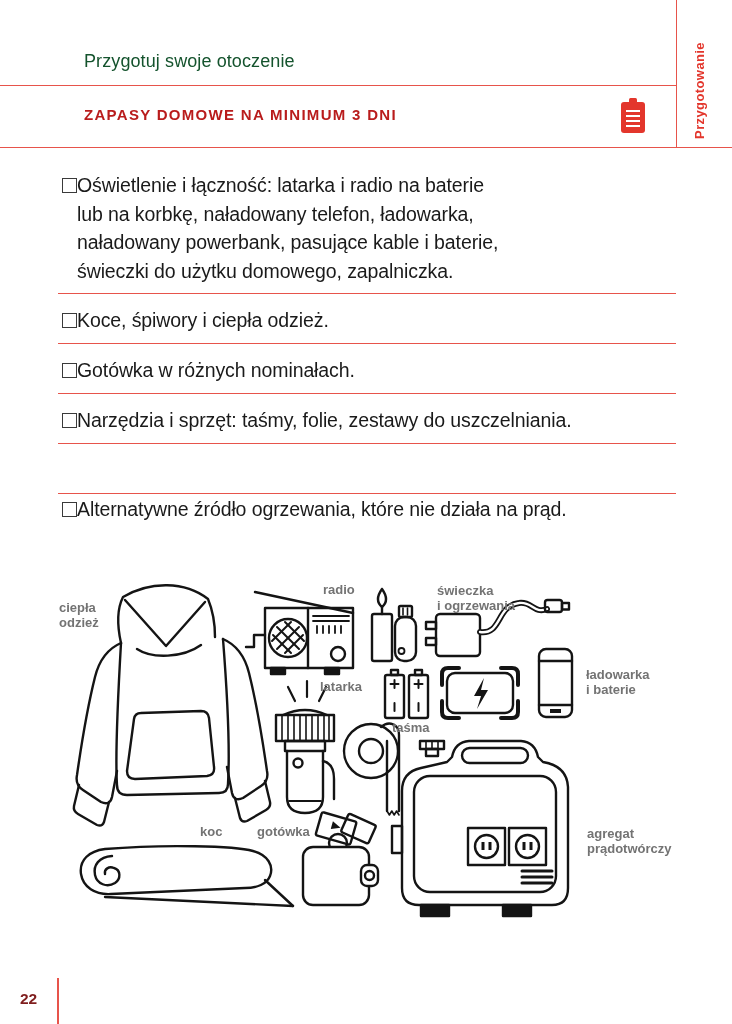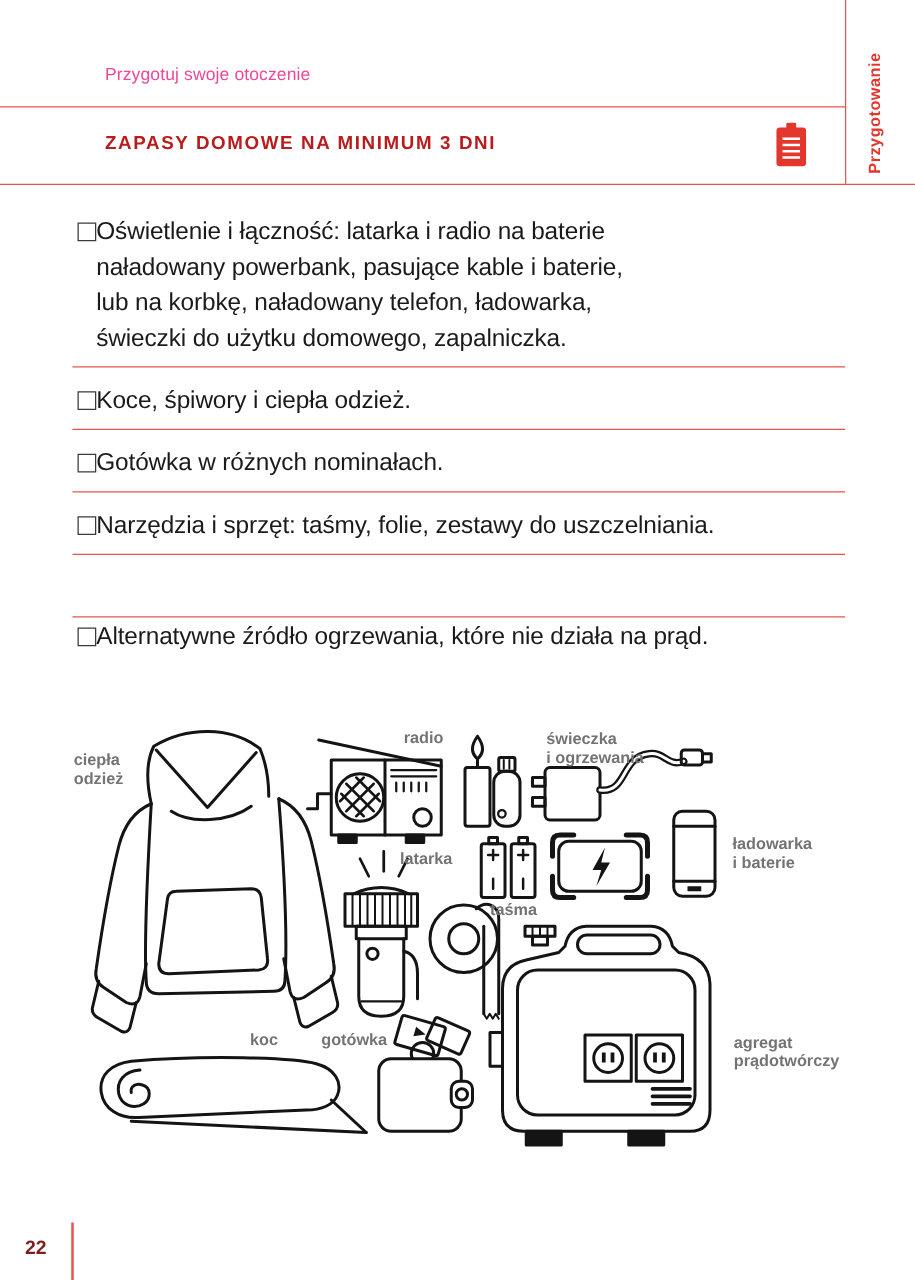--- a/index.html
+++ b/index.html
@@ -4,21 +4,21 @@
 <style>
   html,body { margin:0; padding:0; background:#ffffff; }
   .page {
     position:relative; width:732px; height:1024px; background:#ffffff;
     font-family:"Liberation Sans", sans-serif; overflow:hidden;
   }
 
   
   .breadcrumb {
     position:absolute; left:84px; top:51px;
-    font-size:14px; color:#ec4899; letter-spacing:0.1px;
+    font-size:18px; color:#14532d; letter-spacing:0.1px;
   }
   .rule { position:absolute; height:1.4px; background:rgba(227,54,44,0.85); }
   .rule-1 { left:0; top:85px; width:676px; }
   .rule-2 { left:0; top:147px; width:732px; }
   .vline-top { position:absolute; left:676px; top:0; width:1.4px; height:147px; background:rgba(227,54,44,0.85); }
   .section-title {
     position:absolute; left:84px; top:106px;
     font-size:15px; font-weight:bold; letter-spacing:1.3px; color:#b91c1c;
   }
   .clipboard { position:absolute; left:621px; top:98px; }
@@ -79,22 +79,22 @@
   </div>
 
   <div class="rule rule-2"></div>
   <div class="vline-top"></div>
   <div class="sidebar-label">Przygotowanie</div>
 
   <div class="check-item" style="top:171px;">
     <span class="checkbox"></span>
     <div class="check-text">
       <span>Oświetlenie i łączność: latarka i radio na baterie</span>
+      <span>lub na korbkę, naładowany telefon, ładowarka,</span>
       <span>naładowany powerbank, pasujące kable i baterie,</span>
-      <span>lub na korbkę, naładowany telefon, ładowarka,</span>
       <span>świeczki do użytku domowego, zapalniczka.</span>
     </div>
   </div>
   <div class="sep" style="top:293px;"></div>
 
   <div class="check-item" style="top:306px;">
     <span class="checkbox"></span>
     <div class="check-text">
       <span>Koce, śpiwory i ciepła odzież.</span>
     </div>

